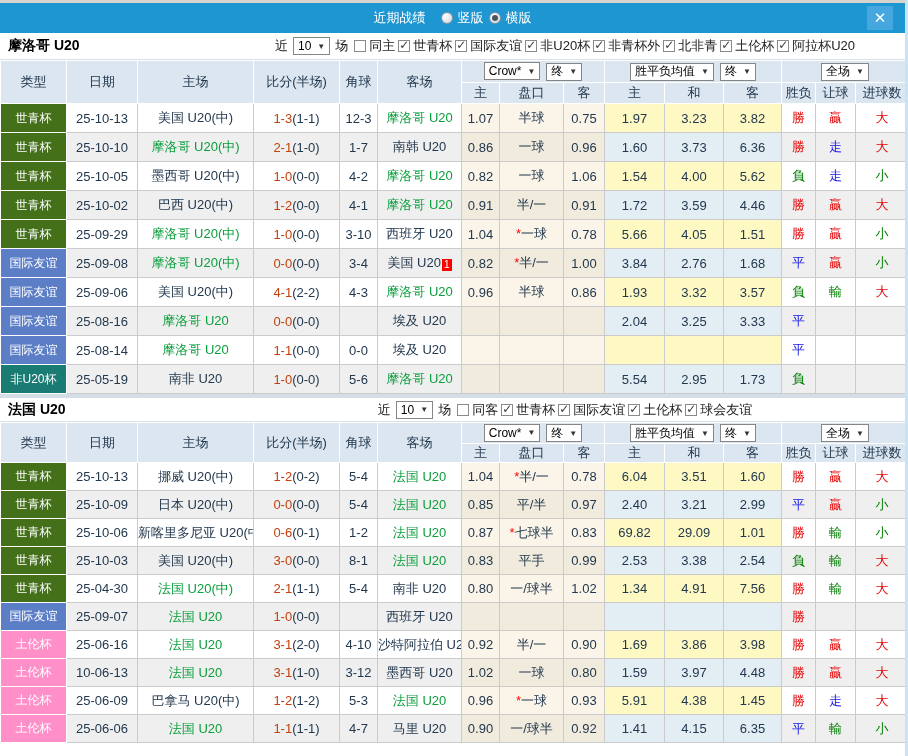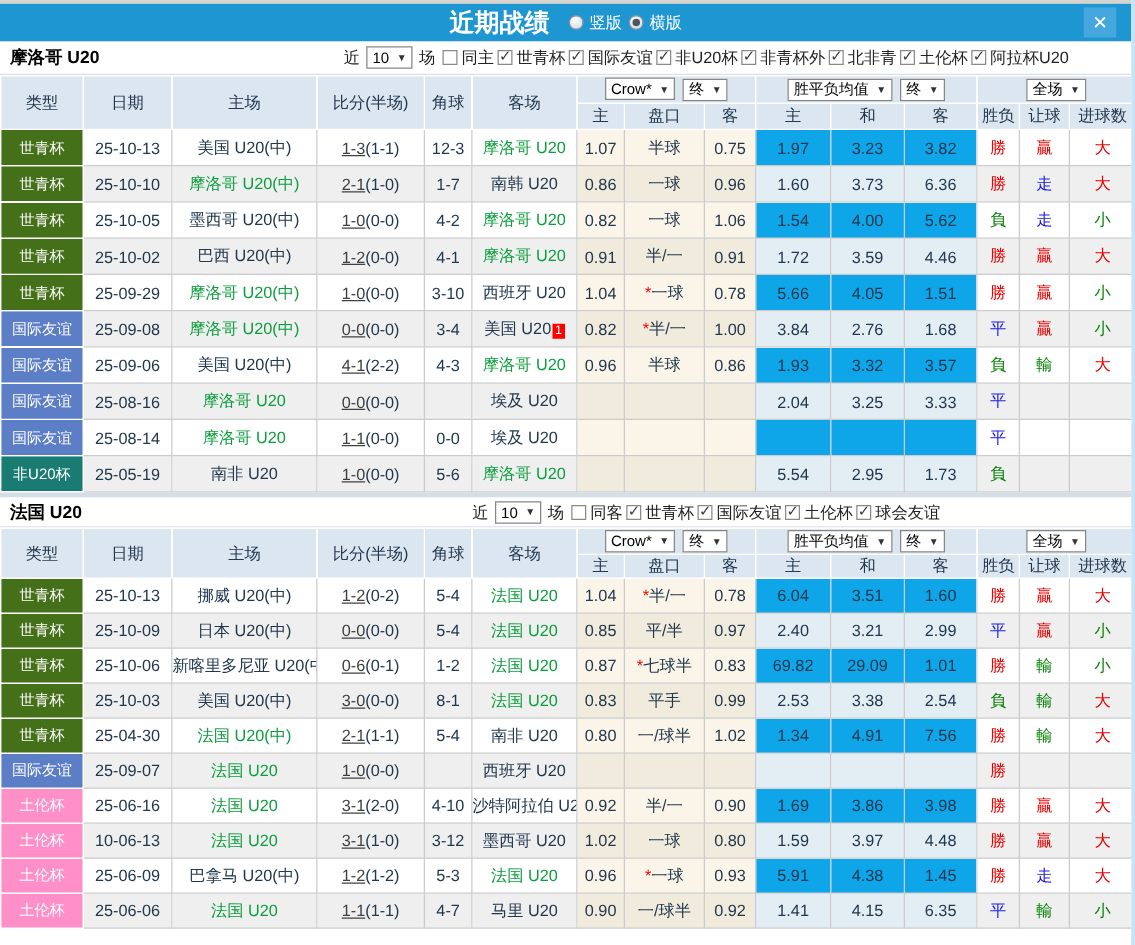--- a/index.html
+++ b/index.html
@@ -6,21 +6,21 @@
   html,body { margin:0; padding:0; }
   body {
     width:908px; height:756px; overflow:hidden; background:#fff;
     font-family:"Liberation Sans","DejaVu Sans",sans-serif;
   }
   .wrap { width:908px; height:756px; position:relative; overflow:hidden; background:#fff;
           border-right:3px solid #C6E4F6; }
   .topstrip { height:3px; background:#D8D3CC; }
   .titlebar { height:30px; background:#1E96D2; display:flex; align-items:center;
               justify-content:center; gap:5px; position:relative; }
-  .title { color:#fff; font-weight:bold; font-size:20px; margin-right:10px; }
+  .title { color:#fff; font-weight:normal; font-size:13px; margin-right:10px; }
   .radio { width:12px; height:12px; border-radius:50%; display:inline-block; position:relative;
            background:radial-gradient(circle at 35% 30%, #ffffff, #cdd5dc); border:1px solid #8696a4; }
   .radio.on::after { content:""; position:absolute; left:2px; top:2px; width:6px; height:6px;
                      border-radius:50%; background:#49555f; }
   .radio-label { color:#fff; font-size:13px; cursor:pointer; }
   .close { position:absolute; right:12px; top:3px; width:26px; height:24px; background:#45A7DD;
            color:#fff; font-size:15px; font-weight:bold; display:flex; align-items:center;
            justify-content:center; cursor:pointer; }
   .sec-head { display:flex; align-items:center; font-size:13px; color:#222;
               border-bottom:1px solid #D9E0E8; background:#fff; }
@@ -43,24 +43,24 @@
   thead tr.selrow th { height:22px; }
   thead tr.lblrow th { height:21px; }
   .t1 tbody td { height:29px; }
   .t2 tbody td { height:28px; }
   thead.compact tr.selrow th { height:21px; }
   thead.compact tr.lblrow th { height:19px; }
   tbody td { color:#22384E; background:#fff; }
   tbody tr:nth-child(even) td.plain { background:#EFEFEF; }
   td.crow { background:#FBF5E9; }
   tbody tr:nth-child(even) td.crow { background:#F1EBDD; }
-  td.avgc { background:#0ea5e9; }
+  td.avgc { background:#fef9c3; }
   tbody tr:nth-child(even) td.avgc { background:#E2EDF4; }
   td.type { color:#fff; font-size:12px; border-color:#fff; }
-  .sc { color:#404040;text-decoration:underline; }
+  .sc { color:#c2410c; }
   .half { color:#22384E; }
   .g { color:#0A9E3C; }
   .star { color:#FF0000; }
   .badge { display:inline-block; background:#FF0000; color:#fff; font-size:10px; line-height:12px;
            padding:0 2px; margin-left:1px; vertical-align:top; margin-top:5px; }
   .summary { height:19px; font-size:13px; text-align:center; padding-top:2px; color:#333; }
   .sep { height:4px; background:#D5DEE7; }
 </style>
 </head>
 <body>

